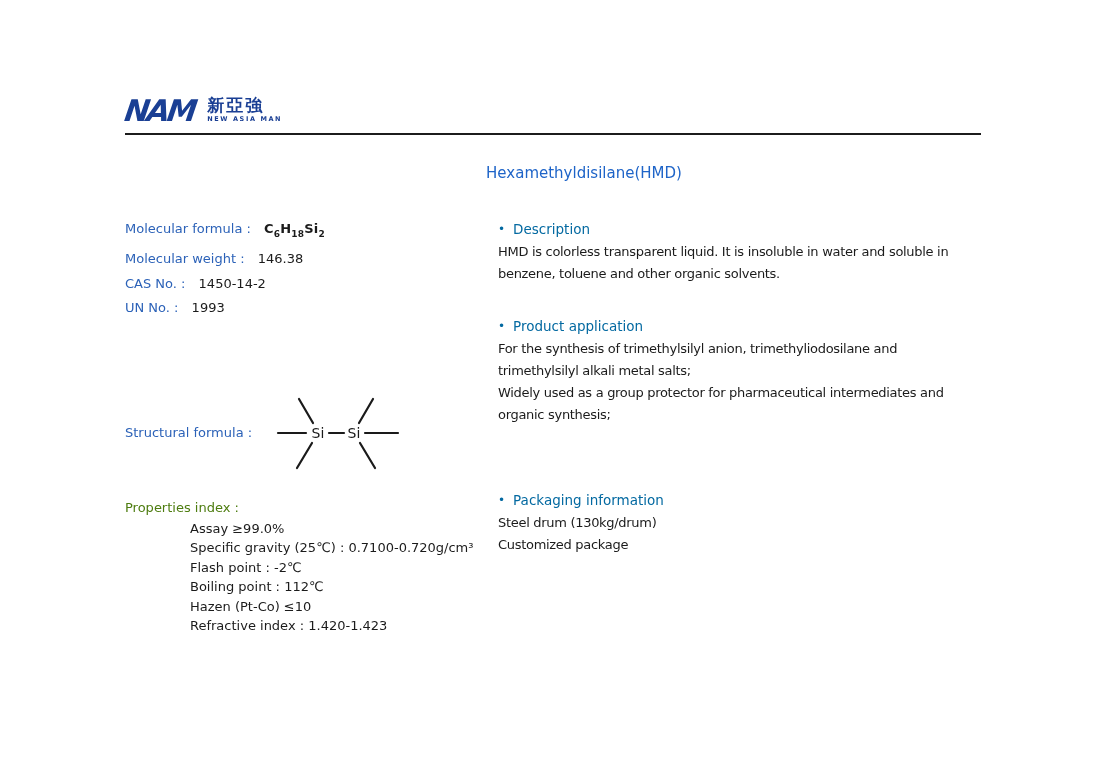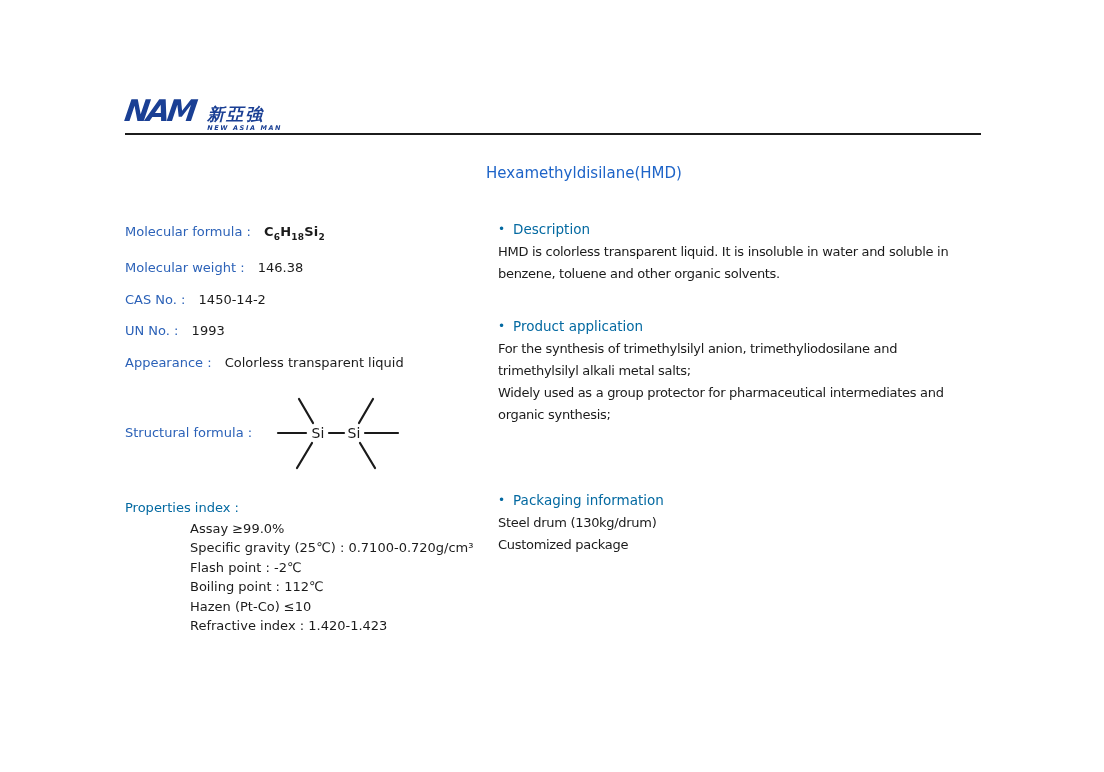--- a/index.html
+++ b/index.html
@@ -6,39 +6,39 @@
   .page{
     position:relative;width:1104px;height:772px;background:#ffffff;overflow:hidden;
     font-family:"DejaVu Sans","Liberation Sans",sans-serif;color:#1b1b1b;
   }
   
   .logo{position:absolute;left:125px;top:96px;white-space:nowrap;}
   .logo-nam{
     display:inline-block;font-size:30px;font-weight:bold;font-style:italic;
     color:#1a3f94;letter-spacing:-3px;transform:skewX(-8deg);line-height:30px;
   }
-  .logo-right{display:inline-block;vertical-align:top;margin-left:8px;margin-top:9px;font-style:italic;}
+  .logo-right{display:inline-block;vertical-align:top;margin-left:8px;margin-top:0;}
   .logo-cjk{display:block;font-size:17px;font-weight:bold;color:#1a3f94;letter-spacing:2px;line-height:19px;}
   .logo-sub{display:block;font-size:6.5px;font-weight:bold;color:#1a3f94;letter-spacing:1.6px;line-height:8px;}
   .rule{position:absolute;left:125px;top:133px;width:856px;height:2px;background:#1c1c1c;}
   
   .title{
     position:absolute;left:0;top:164px;width:1104px;margin:0;text-align:center;
     font-size:15px;font-weight:400;color:#1e64c8;padding-left:32px;
   }
   
   .fields{position:absolute;left:125px;top:220px;width:380px;}
-  .row{margin-bottom:7.5px;font-size:13px;line-height:24px;white-space:nowrap;}
+  .row{margin-bottom:7.5px;font-size:13px;line-height:17px;white-space:nowrap;}
   .lbl{color:#2c62b8;}
   .val{color:#1b1b1b;margin-left:9px;}
   .formula{font-weight:bold;letter-spacing:0.2px;}
   .formula sub{font-size:9px;}
   .struct-label{position:absolute;left:125px;top:425px;font-size:13px;color:#2c62b8;white-space:nowrap;}
   .struct-svg{position:absolute;left:266px;top:392px;}
-  .props-header{position:absolute;left:125px;top:500px;font-size:13px;color:#0369a1;white-space:nowrap;}
+  .props-header{position:absolute;left:125px;top:500px;font-size:13px;color:#4d7c0f;white-space:nowrap;}
   .props-items{position:absolute;left:190px;top:519px;font-size:13px;}
   .props-items div{line-height:19.4px;white-space:nowrap;}
   
   .rsec{position:absolute;left:498px;width:470px;}
   .rhead{font-size:13.5px;color:#0369a1;margin-bottom:4px;white-space:nowrap;}
   .bullet{display:inline-block;margin-right:8px;font-size:12px;transform:translateY(-1px);}
   .rline{margin:0;font-size:13px;line-height:22px;letter-spacing:-0.3px;color:#1b1b1b;}
 </style>
 </head>
 <body>
@@ -65,24 +65,20 @@
       <span class="lbl">Molecular weight :</span>
       <span class="val">146.38</span>
     </div>
     <div class="row">
       <span class="lbl">CAS No. :</span>
       <span class="val">1450-14-2</span>
     </div>
     <div class="row">
       <span class="lbl">UN No. :</span>
       <span class="val">1993</span>
-    </div>
-    <div class="row">
-      <span class="lbl">Appearance :</span>
-      <span class="val">Colorless transparent liquid</span>
     </div>
   </div>
 
   <div class="struct-label">Structural formula :</div>
   <svg class="struct-svg" width="146" height="84" viewBox="0 0 146 84">
     <g stroke="#1a1a1a" stroke-width="2.2" stroke-linecap="round">
       <line x1="12" y1="41" x2="40" y2="41"></line>
       <line x1="63" y1="41" x2="78" y2="41"></line>
       <line x1="99" y1="41" x2="132" y2="41"></line>
       <line x1="47" y1="31" x2="33" y2="7"></line>

